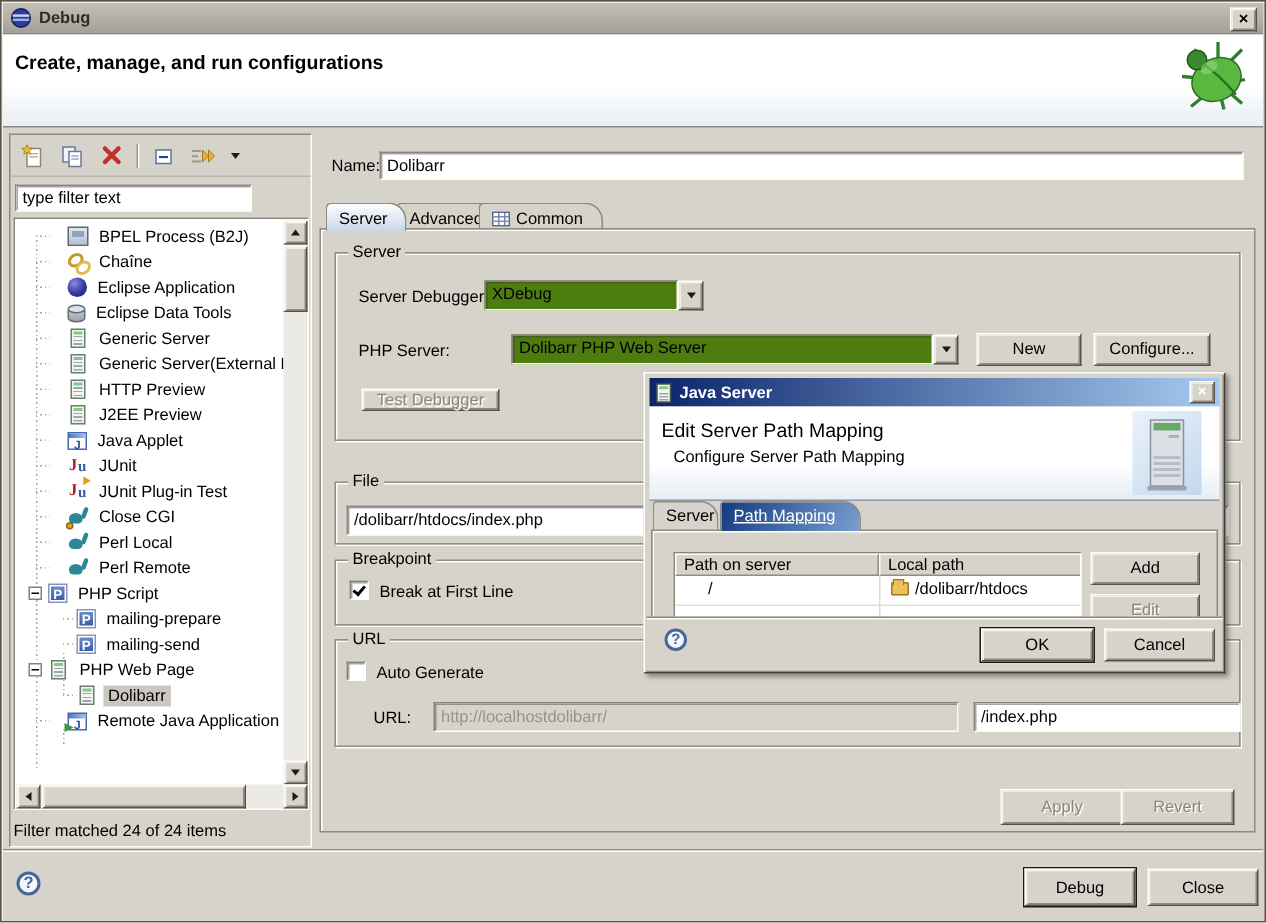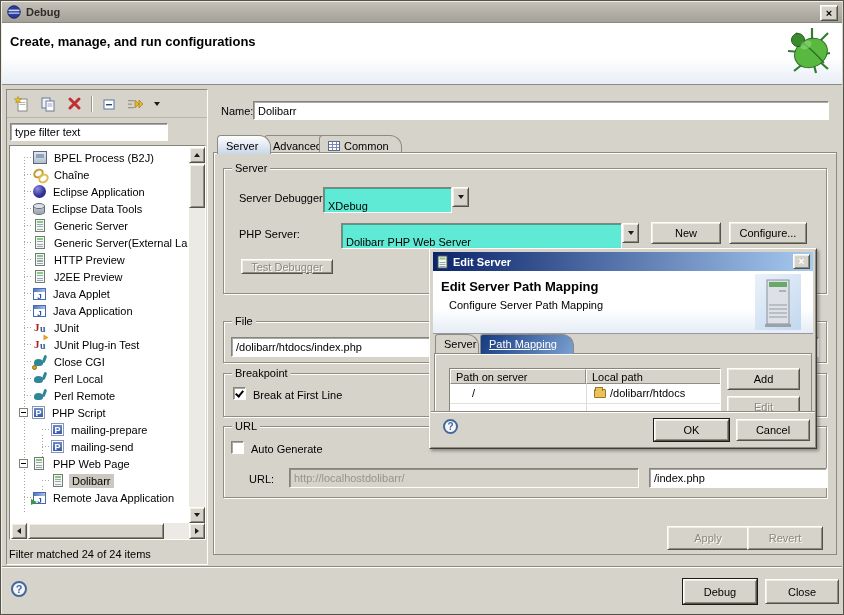--- a/index.html
+++ b/index.html
@@ -11,21 +11,21 @@
 .raised{background:#d6d3ca;border:1px solid;border-color:#fffef8 #55524a #55524a #fffef8;box-shadow:inset 1px 1px 0 #f0ede6,inset -1px -1px 0 #8d8a82}
 .btn{display:flex;align-items:center;justify-content:center;font-size:11px;cursor:default}
 .btn.bdef{box-shadow:0 0 0 1px #1c1b18,inset 1px 1px 0 #f0ede6,inset -1px -1px 0 #8d8a82}
 .btn.disabled{color:#8b887f;text-shadow:1px 1px 0 #fffef8}
 input.field{position:absolute;font:11px "Liberation Sans",sans-serif;background:#fff;border:1px solid;border-color:#87847c #fffef8 #fffef8 #87847c;box-shadow:inset 1px 1px 0 rgba(62,59,53,.45);padding:1px 4px;color:#000;outline:none}
 input.field.fgray{background:#d6d3ca;color:#97948b}
 .group{position:absolute;border:1px solid #908d84;box-shadow:inset 1px 1px 0 #fffef8,1px 1px 0 #fffef8}
 .legend{position:absolute;top:-7px;left:8px;background:#d6d3ca;padding:0 3px;line-height:13px}
 .lbl{position:absolute;white-space:nowrap}
 .combo{position:absolute;display:flex;height:20px}
-.combo .ctext{flex:1;background:#5eead4;border:1px solid;border-color:#87847c #fffef8 #fffef8 #87847c;box-shadow:inset 1px 1px 0 rgba(62,59,53,.45);padding:12px 4px;white-space:nowrap;overflow:hidden}
+.combo .ctext{flex:1;background:#4d7c0f;border:1px solid;border-color:#87847c #fffef8 #fffef8 #87847c;box-shadow:inset 1px 1px 0 rgba(62,59,53,.45);padding:2px 4px;white-space:nowrap;overflow:hidden}
 .combo .cbtn{width:17px;display:flex;align-items:center;justify-content:center}
 .tri-d{width:0;height:0;border-left:3px solid transparent;border-right:3px solid transparent;border-top:4px solid #1c1b18}
 .tri-u{width:0;height:0;border-left:3px solid transparent;border-right:3px solid transparent;border-bottom:4px solid #1c1b18}
 .tri-l{width:0;height:0;border-top:3px solid transparent;border-bottom:3px solid transparent;border-right:4px solid #1c1b18}
 .tri-r{width:0;height:0;border-top:3px solid transparent;border-bottom:3px solid transparent;border-left:4px solid #1c1b18}
 .cb{position:absolute;width:13px;height:13px;background:#fff;border:1px solid;border-color:#87847c #fffef8 #fffef8 #87847c;box-shadow:inset 1px 1px 0 rgba(62,59,53,.45)}
 .cb .chk{position:absolute;left:3px;top:1px;width:5px;height:8px;border-right:2px solid #000;border-bottom:2px solid #000;transform:rotate(40deg)}
 .helpc{position:absolute;width:16px;height:16px;border:2px solid #44679e;border-radius:50%;color:#44679e;font:bold 11px/13px "Liberation Sans",sans-serif;text-align:center;background:#f4f6fa}
 .divider{position:absolute;background:#8d8a82}
 .divider.lite{background:#fffef8}
@@ -37,21 +37,21 @@
 #hdr .htext{position:absolute;left:8px;top:11px;font-size:13px;font-weight:bold}
 
 #lpanel{position:absolute;left:5px;top:88px;width:202px;height:476px;border:1px solid;border-color:#8d8a82 #fffef8 #fffef8 #8d8a82}
 #ltoolbar{position:absolute;left:0;top:0;right:0;height:28px;border-bottom:1px solid #b8b5ac;display:flex;align-items:center;gap:8px;padding-left:6px}
 .tbi{width:18px;height:17px;display:flex;align-items:center;justify-content:center}
 .tsep{width:1px;height:16px;background:#9b988f;box-shadow:1px 0 0 #fffef8}
 #filterbox{left:3px;top:33px;width:158px;height:18px}
 #treebox{position:absolute;left:2px;top:55px;width:197px;height:395px;background:#fff;border:1px solid;border-color:#87847c #fffef8 #fffef8 #87847c}
 #treerows{position:absolute;left:1px;top:1px;width:178px;height:376px;overflow:hidden;padding-top:2px}
 .vg{position:absolute;width:1px;background:repeating-linear-gradient(to bottom,#a8a59c 0 1px,transparent 1px 3px)}
-.trow{display:flex;align-items:center;height:17px;padding-left:22px;position:relative;white-space:nowrap}
+.trow{display:flex;align-items:center;height:17px;padding-left:34px;position:relative;white-space:nowrap}
 .trow::before{content:"";position:absolute;left:13px;top:8px;width:9px;height:1px;background:repeating-linear-gradient(to right,#a8a59c 0 1px,transparent 1px 3px)}
 .trow.parent{padding-left:8px}
 .trow.parent::before{display:none}
 .trow.child{padding-left:40px}
 .trow.child::before{left:31px}
 .tbox{width:9px;height:9px;border:1px solid #848177;background:#fff;margin-right:4px;position:relative;flex:none;z-index:1}
 .tbox::after{content:"";position:absolute;left:1px;right:1px;top:3px;height:1px;background:#000}
 .tlabel{padding:1px 3px}
 .tlabel.sel{background:#cbc8bf}
 .ticon{width:14px;height:13px;margin-right:4px;flex:none;position:relative;z-index:1}
@@ -91,21 +91,21 @@
 .mtab.active{background:linear-gradient(#fefefe,#c9d7e9);height:19px;z-index:3}
 #tabcontent{position:absolute;left:212px;top:151px;width:624px;height:403px;border:1px solid #8d8a82;box-shadow:inset 1px 1px 0 #fffef8;background:#d6d3ca}
 .gridicon{width:12px;height:10px;background:#fff;border:1px solid #5a6a8a;position:relative}
 .gridicon::before{content:"";position:absolute;left:0;right:0;top:2px;height:1px;background:#7a8ab0;box-shadow:0 3px 0 #7a8ab0}
 .gridicon::after{content:"";position:absolute;top:0;bottom:0;left:3px;width:1px;background:#7a8ab0;box-shadow:4px 0 0 #7a8ab0}
 
 #dialog{position:absolute;left:428px;top:247px;width:388px;height:201px;background:#d6d3ca;border:1px solid;border-color:#fffef8 #403e38 #403e38 #fffef8;box-shadow:inset 1px 1px 0 #d6d3ca,inset -1px -1px 0 #8d8a82,2px 2px 3px rgba(0,0,0,.35);z-index:10}
 #dtitle{position:absolute;left:3px;top:3px;right:3px;height:19px;background:linear-gradient(to right,#0a246a,#a6caf0);display:flex;align-items:center;color:#fff;font-weight:bold}
 #dclose{position:absolute;right:3px;top:2px;width:17px;height:15px;font:bold 10px/13px "Liberation Sans",sans-serif}
 #dheader{position:absolute;left:3px;top:22px;right:3px;height:63px;background:linear-gradient(to bottom,#fff 60%,#e6edf6);border-bottom:1px solid #9a97a0}
-#dheader .dh1{position:absolute;left:8px;top:8px;font-size:13px;font-weight:bold}
+#dheader .dh1{position:absolute;left:8px;top:8px;font-size:13px;font-weight:normal}
 #dheader .dh2{position:absolute;left:16px;top:28px}
 #dtowerbg{position:absolute;right:12px;top:3px;width:46px;height:56px;background:linear-gradient(135deg,#eaf2fa,#c2d8ee)}
 .dtab{position:absolute;top:85px;height:20px;border:1px solid #8d8a82;border-bottom:none;border-radius:3px 12px 0 0;padding:3px 12px 0 8px;background:#d6d3ca}
 .dtab.active{background:linear-gradient(120deg,#143a80,#7a9fd0);color:#fff;text-decoration:underline;z-index:3}
 #dcontent{position:absolute;left:4px;top:104px;right:4px;bottom:33px;border:1px solid #8d8a82;box-shadow:inset 1px 1px 0 #fffef8;background:#d6d3ca}
 #dtable{position:absolute;left:19px;top:119px;width:272px;height:46px;background:#fff;border:1px solid;border-color:#87847c #fffef8 #fffef8 #87847c;overflow:hidden}
 .thcell{position:absolute;top:0;height:15px;background:#d6d3ca;border:1px solid;border-color:#fffef8 #908d85 #908d85 #fffef8;padding:1px 5px}
 .tcell{position:absolute;white-space:nowrap;padding:2px 4px}
 .colline{position:absolute;top:15px;bottom:0;width:1px;background:#dedbd4}
 .foldico{display:inline-block;width:12px;height:9px;background:#ecc05a;border:1px solid #9a7820;border-radius:1px;position:relative;vertical-align:-1px;margin-right:4px}
@@ -236,24 +236,20 @@
           </div>
         <div class="trow">
             <span class="ticon i-server"></span>
             <span class="tlabel">J2EE Preview</span>
           </div>
         <div class="trow">
             <span class="ticon i-jwin"></span>
             <span class="tlabel">Java Applet</span>
           </div>
         <div class="trow">
-            <span class="ticon i-jwin"></span>
-            <span class="tlabel">Java Application</span>
-          </div>
-        <div class="trow">
             <span class="ticon i-junit"></span>
             <span class="tlabel">JUnit</span>
           </div>
         <div class="trow">
             <span class="ticon i-junit">
               <i class="spark"></i>
             </span>
             <span class="tlabel">JUnit Plug-in Test</span>
           </div>
         <div class="trow">
@@ -393,21 +389,21 @@
     <div id="dtitle">
       <span style="margin-left:4px">
         <svg width="11" height="14" viewBox="0 0 11 14">
             <rect x="1" y="1" width="9" height="12" fill="#f2f5f2" stroke="#49584a"></rect>
             <rect x="2.5" y="2.5" width="6" height="2" fill="#86c886"></rect>
             <rect x="2.5" y="7" width="6" height="1" fill="#9aa6b2"></rect>
             <rect x="2.5" y="9" width="6" height="1" fill="#9aa6b2"></rect>
             <rect x="2.5" y="11" width="6" height="1" fill="#9aa6b2"></rect>
           </svg>
       </span>
-      <span style="margin-left:5px">Edit Server</span>
+      <span style="margin-left:5px">Java Server</span>
       <div id="dclose" class="raised btn">×</div>
     </div>
     <div id="dheader">
       <div class="dh1">Edit Server Path Mapping</div>
       <div class="dh2">Configure Server Path Mapping</div>
       <div id="dtowerbg">
         <svg width="46" height="56" viewBox="0 0 46 56">
             <rect x="12" y="6" width="22" height="44" fill="#dde1e6" stroke="#8a919a"></rect>
             <rect x="14" y="8" width="18" height="5" fill="#6aa86a"></rect>
             <rect x="24" y="16" width="7" height="2" fill="#aab2bc"></rect>

